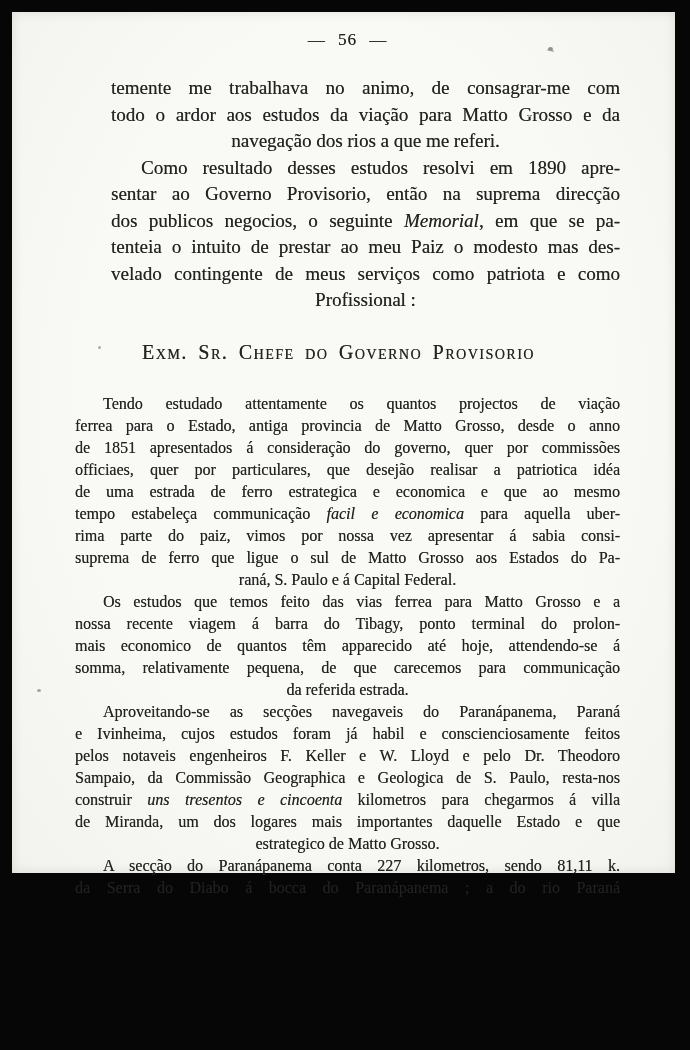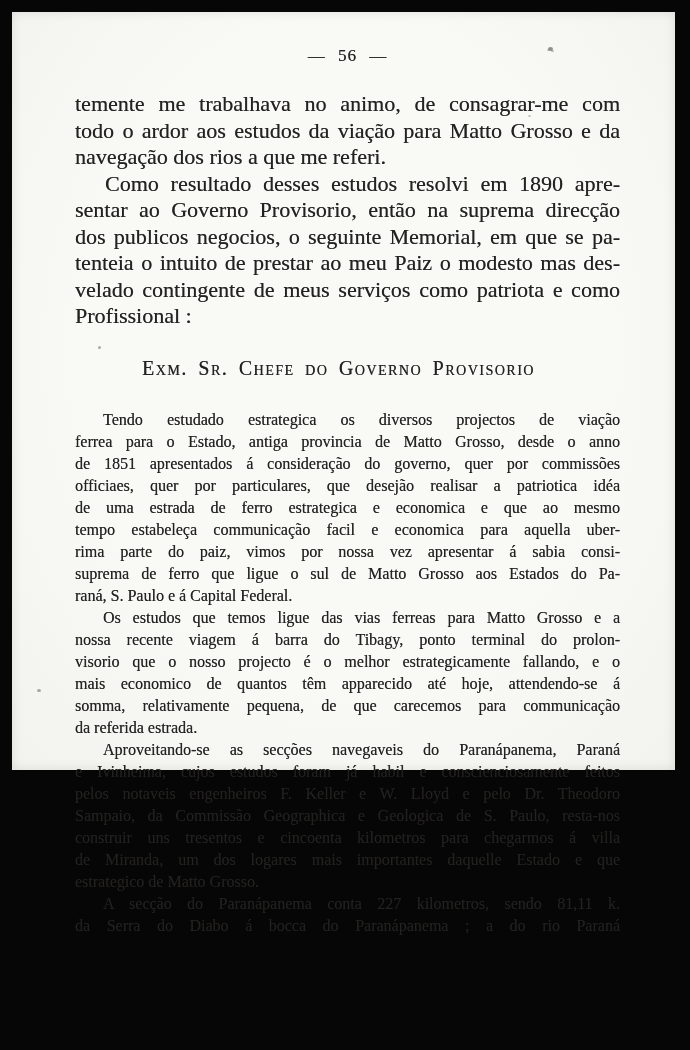--- a/index.html
+++ b/index.html
@@ -10,59 +10,59 @@
     font-family: "Liberation Serif", "DejaVu Serif", serif;
   }
   .frame {
     position: relative;
     width: 690px; height: 1050px;
     background: #060606;
   }
   .paper {
     position: absolute;
     left: 12px; top: 12px;
-    width: 663px; height: 758px;
+    width: 663px; height: 861px;
     background: radial-gradient(ellipse at 50% 45%, #f9f9f6 55%, #f2f2ee 100%);
     box-shadow: inset 0 0 12px rgba(0,0,0,0.10);
     box-sizing: border-box;
-    padding: 33px 55px 0 63px;
+    padding: 17px 55px 0 63px;
     color: #232220;
   }
   .page-number {
     text-align: center;
     font-size: 17px;
     line-height: 22px;
     letter-spacing: 1px;
     word-spacing: 7px;
     margin-bottom: 24px;
     color: #242321;
     text-shadow: 0.25px 0 0 rgba(25,25,25,0.65);
   }
   .section .line {
-    text-align: left;
+    text-align: center;
     text-shadow: 0.25px 0 0 rgba(25,25,25,0.6);
   }
   .section .line.j { text-align: justify; text-align-last: justify; }
-  .intro { font-size: 22px; line-height: 26.5px; }
+  .intro { font-size: 19px; line-height: 26.5px; margin-left: 36px; }
   .intro .line.ind { padding-left: 30px; }
   .memorial { font-size: 16px; line-height: 22px; }
   .memorial .line.ind { padding-left: 28px; }
   .memorial-heading {
     margin-top: 28px;
     margin-bottom: 30px;
     margin-left: 67px;
     font-size: 20px;
     line-height: 21px;
     font-variant: small-caps;
     letter-spacing: 1.5px;
     word-spacing: 4px;
     color: #242321;
     text-shadow: 0.3px 0 0 rgba(25,25,25,0.7);
   }
-  .it { }
+  .it { font-style: italic; }
   .artifact {
     position: absolute;
     border-radius: 50%;
     pointer-events: none;
   }
   .a1 { left: 536px; top: 35px;  width: 5px; height: 4px; background: #8f8f8d; box-shadow: 2px 2px 0 -1px #b8b8b5, -2px 1px 0 -1px #c2c2bf; }
   .a2 { left: 86px;  top: 334px; width: 3px; height: 3px; background: #ababa8; }
   .a3 { left: 516px; top: 103px; width: 3px; height: 2px; background: #c4c4c1; }
   .a4 { left: 25px;  top: 677px; width: 4px; height: 3px; background: #a3a3a0; }
 </style>
@@ -82,32 +82,31 @@
         <div class="line j"><span>sentar ao Governo Provisorio, então na suprema direcção</span></div>
         <div class="line j"><span>dos publicos negocios, o seguinte </span><span class="it">Memorial</span><span>, em que se pa-</span></div>
         <div class="line j"><span>tenteia o intuito de prestar ao meu Paiz o modesto mas des-</span></div>
         <div class="line j"><span>velado contingente de meus serviços como patriota e como</span></div>
         <div class="line"><span>Profissional :</span></div>
       </div>
 
     <div class="memorial-heading">Exm. Sr. Chefe do Governo Provisorio</div>
 
     <div class="section memorial">
-        <div class="line j ind"><span>Tendo estudado estrategica os diversos projectos de viação</span></div>
+        <div class="line j ind"><span>Tendo estudado attentamente os quantos projectos de viação</span></div>
         <div class="line j"><span>ferrea para o Estado, antiga provincia de Matto Grosso, desde o anno</span></div>
         <div class="line j"><span>de 1851 apresentados á consideração do governo, quer por commissões</span></div>
         <div class="line j"><span>officiaes, quer por particulares, que desejão realisar a patriotica idéa</span></div>
         <div class="line j"><span>de uma estrada de ferro estrategica e economica e que ao mesmo</span></div>
         <div class="line j"><span>tempo estabeleça communicação </span><span class="it">facil e economica</span><span> para aquella uber-</span></div>
         <div class="line j"><span>rima parte do paiz, vimos por nossa vez apresentar á sabia consi-</span></div>
         <div class="line j"><span>suprema de ferro que ligue o sul de Matto Grosso aos Estados do Pa-</span></div>
         <div class="line"><span>raná, S. Paulo e á Capital Federal.</span></div>
-        <div class="line j ind"><span>Os estudos que temos ligue das vias ferreas para Matto Grosso e a</span></div>
+        <div class="line j ind"><span>Os estudos que temos feito das vias ferrea para Matto Grosso e a</span></div>
         <div class="line j"><span>nossa recente viagem á barra do Tibagy, ponto terminal do prolon-</span></div>
-        <div class="line j"><span>visorio que o nosso projecto é o melhor estrategicamente fallando, e o</span></div>
         <div class="line j"><span>mais economico de quantos têm apparecido até hoje, attendendo-se á</span></div>
         <div class="line j"><span>somma, relativamente pequena, de que carecemos para communicação</span></div>
         <div class="line"><span>da referida estrada.</span></div>
         <div class="line j ind"><span>Aproveitando-se as secções navegaveis do Paranápanema, Paraná</span></div>
         <div class="line j"><span>e Ivinheima, cujos estudos foram já habil e conscienciosamente feitos</span></div>
         <div class="line j"><span>pelos notaveis engenheiros F. Keller e W. Lloyd e pelo Dr. Theodoro</span></div>
         <div class="line j"><span>Sampaio, da Commissão Geographica e Geologica de S. Paulo, resta-nos</span></div>
         <div class="line j"><span>construir </span><span class="it">uns tresentos e cincoenta</span><span> kilometros para chegarmos á villa</span></div>
         <div class="line j"><span>de Miranda, um dos logares mais importantes daquelle Estado e que</span></div>
         <div class="line"><span>estrategico de Matto Grosso.</span></div>

